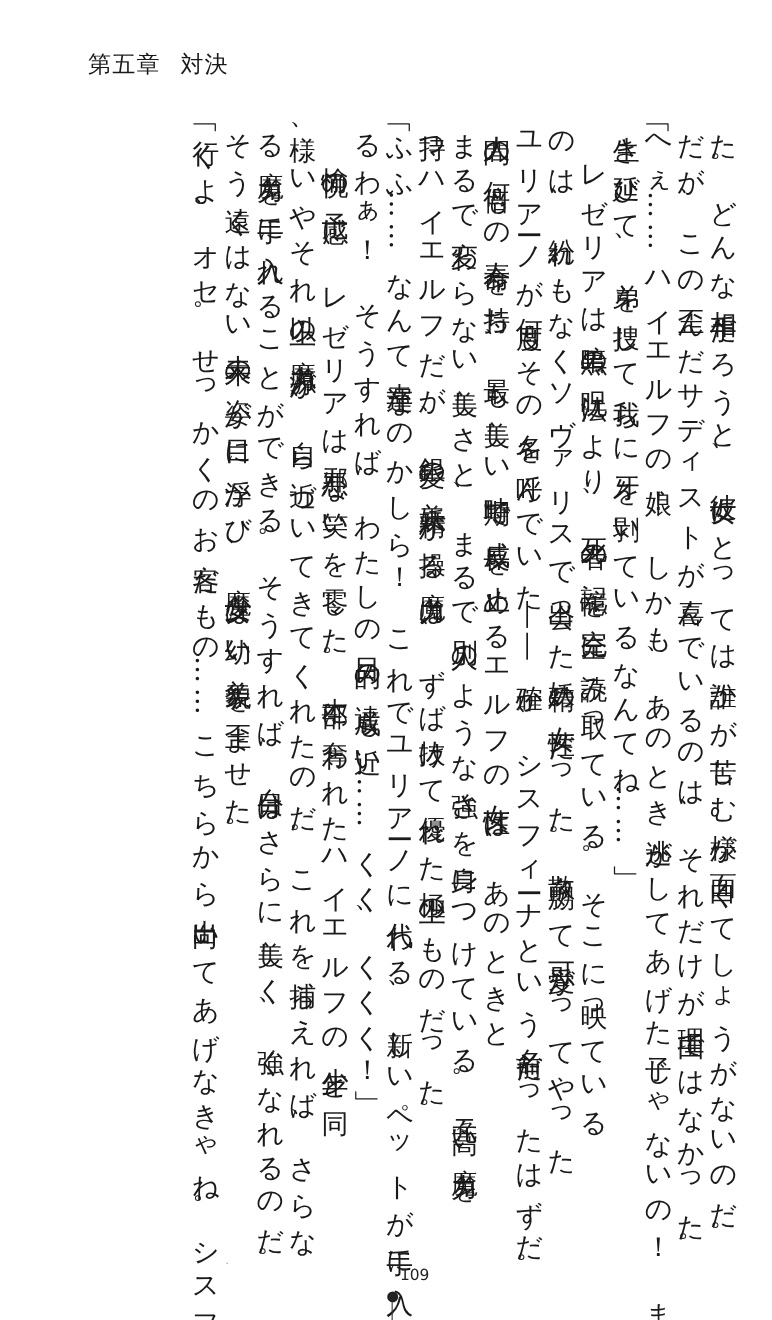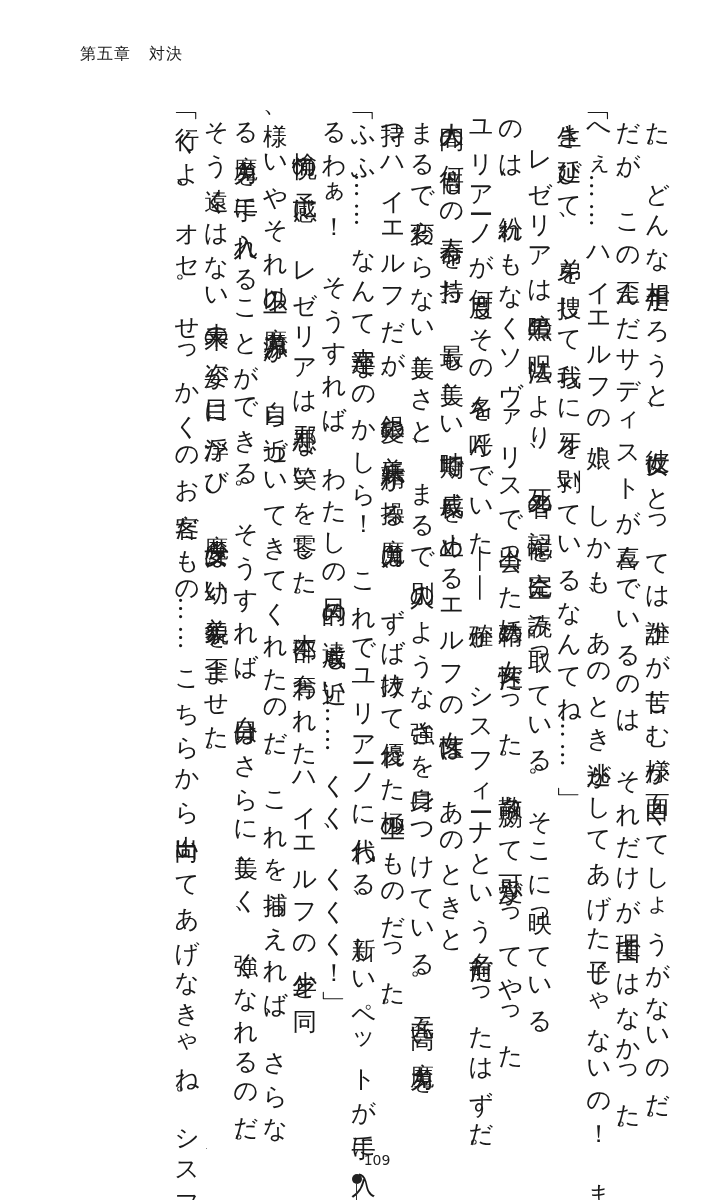--- a/index.html
+++ b/index.html
@@ -1,17 +1,17 @@
 <!DOCTYPE html>
 <html><head>
 <meta charset="utf-8">
 <style>
   html, body { margin: 0; padding: 0; background: #ffffff; }
   body { width: 702px; height: 1200px; position: relative; overflow: hidden; font-family: "DejaVu Serif", "Liberation Serif", serif; color: #1a1a1a; }
-  .header { position: absolute; left: 80px; top: 44px; font-size: 16px; letter-spacing: 1px; }
+  .header { position: absolute; left: 80px; top: 44px; font-size: 21px; letter-spacing: 1px; }
   .header .sep { display: inline-block; width: 18px; }
   .body-text {
     position: absolute;
     right: 30px;
     top: 104px;
     height: 880px;
     writing-mode: vertical-rl;
     font-size: 24.5px;
     line-height: 29.4px;
     letter-spacing: 4.4px;

